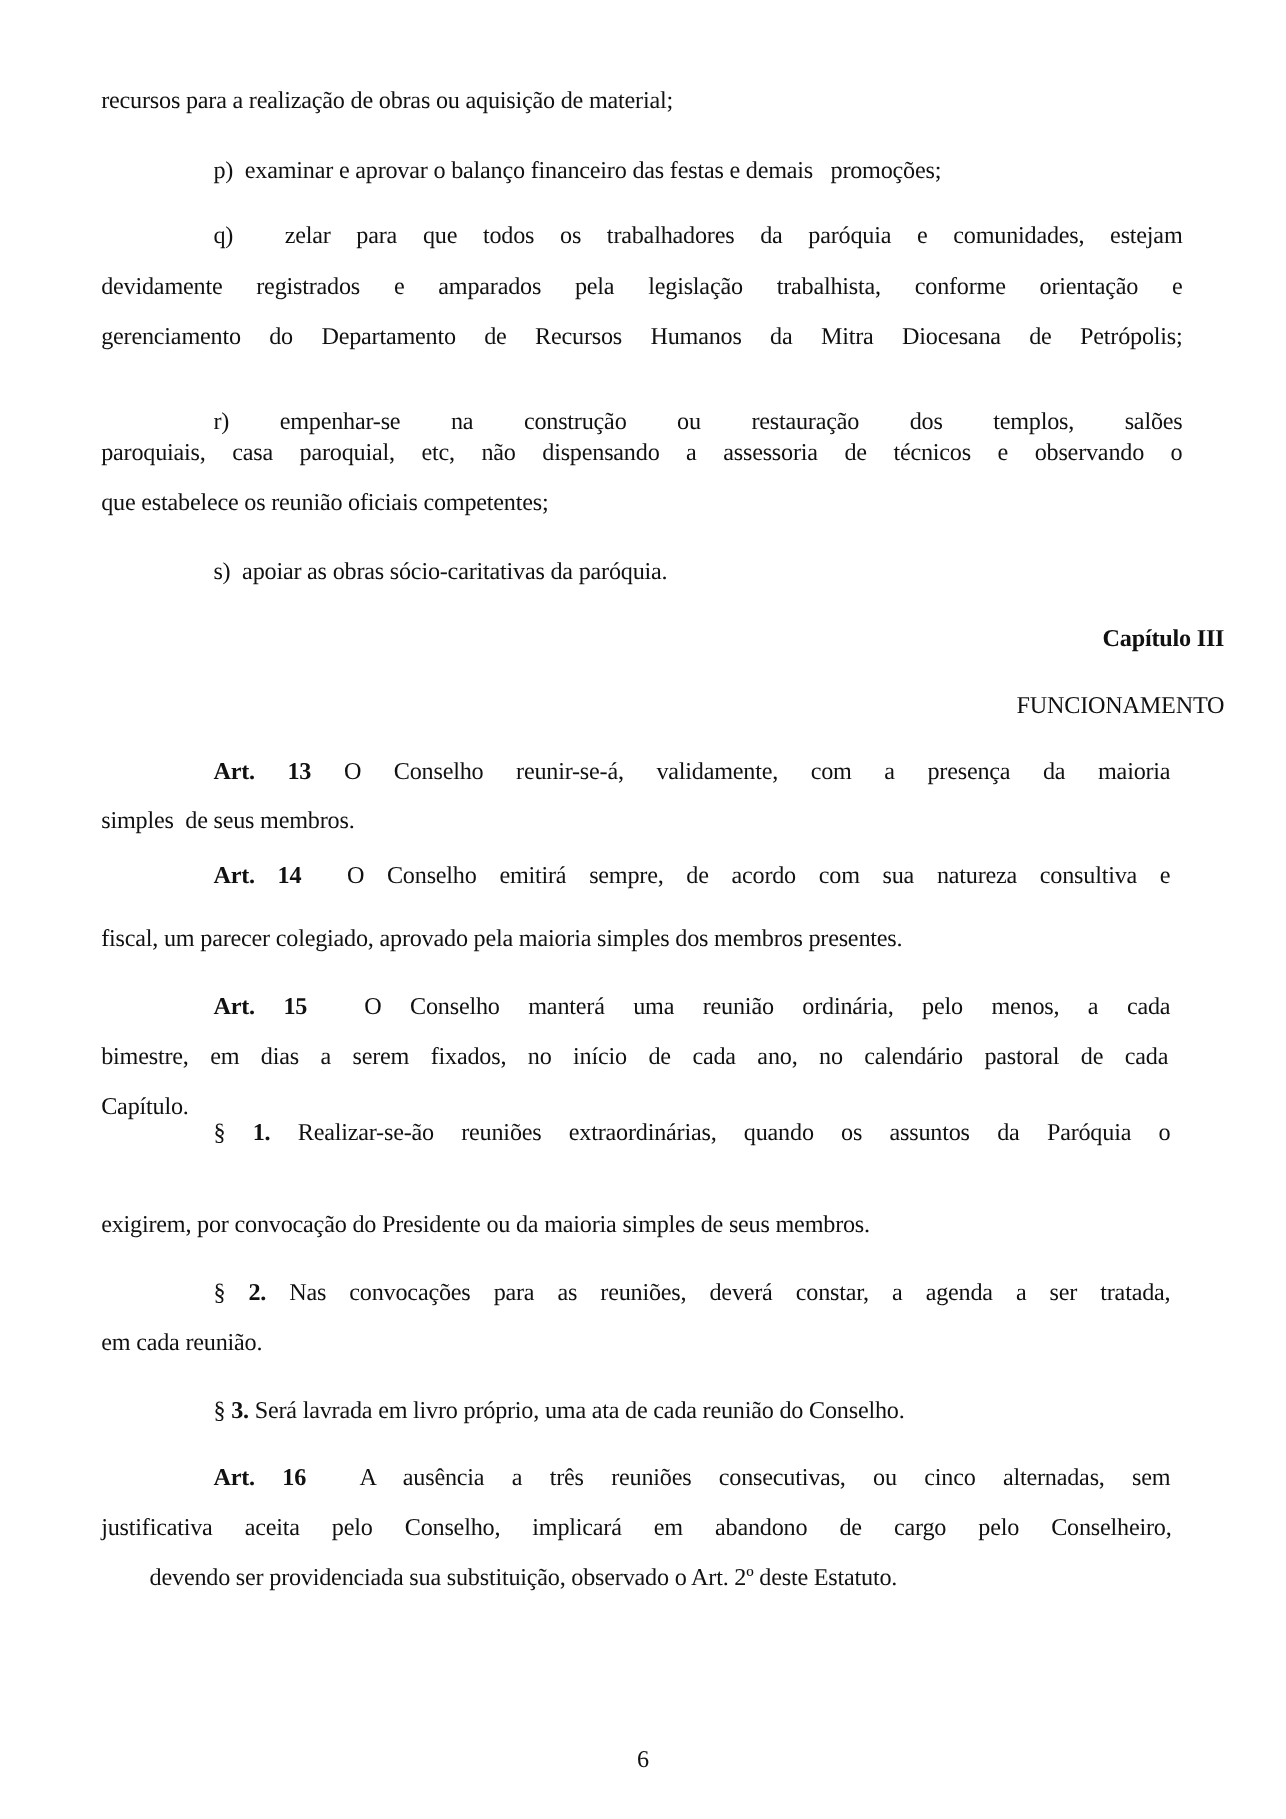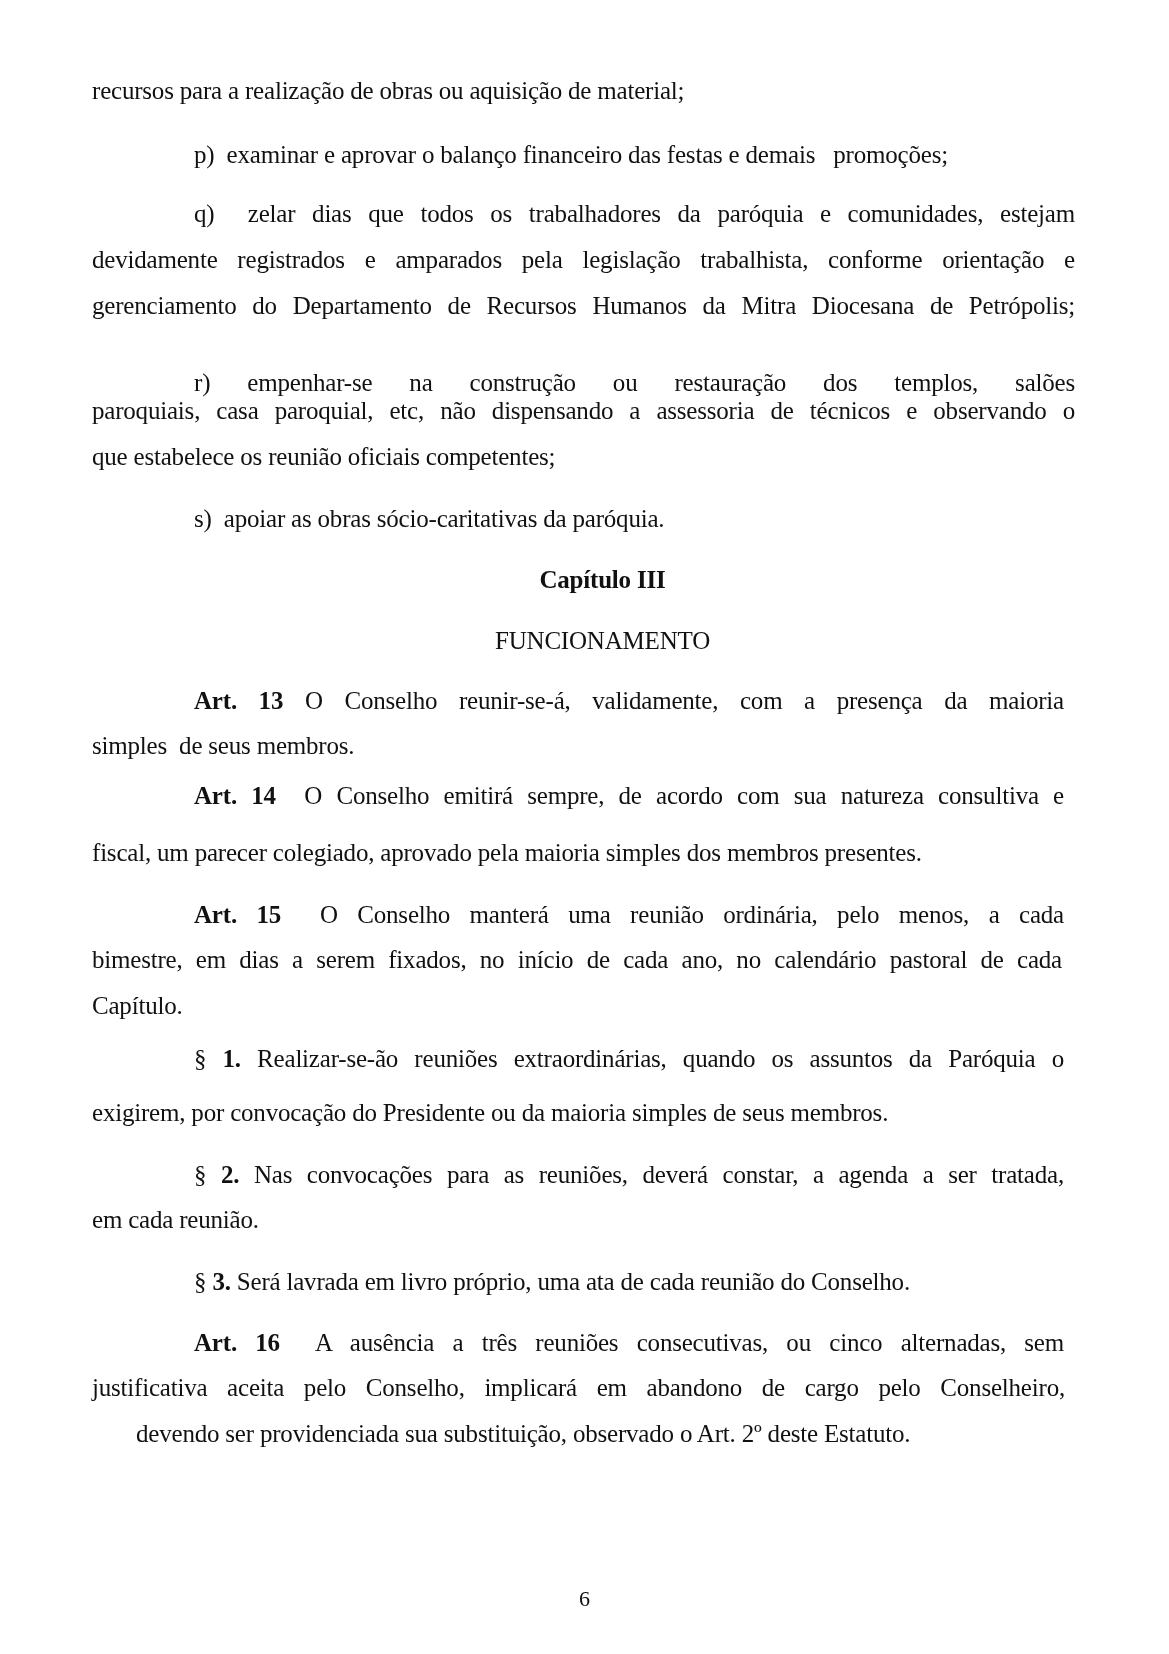--- a/index.html
+++ b/index.html
@@ -18,35 +18,35 @@
     .page {
       position: absolute;
       left: 92px;
       top: 0;
       width: 983px;
     }
     .line {
       position: absolute;
       left: 0;
       width: 983px;
-      font-size: 25px;
+      font-size: 22px;
       line-height: 30px;
       white-space: nowrap;
       letter-spacing: -0.2px;
     }
     .just {
       text-align: justify;
       text-align-last: justify;
     }
     .indent {
       left: 102px;
       width: 881px;
     }
     .center {
-      text-align: center;
+      text-align: right;
     }
     b, .bold { font-weight: bold; }
     .page-number {
       position: absolute;
       left: 0;
       width: 1169px;
       top: 1586px;
       text-align: center;
       font-size: 22px;
       font-family: "Liberation Serif", serif;
@@ -59,21 +59,21 @@
 
   <div class="line" style="top:76px;">recursos para a realização de obras ou aquisição de material;</div>
 
   <div class="line indent" style="top:140px;">
     <span>p)</span>&nbsp;
     <span style="white-space:pre;">examinar e aprovar o balanço financeiro das festas e demais   promoções;</span>
   </div>
 
   <div class="line indent just" style="top:199px;">
     <span>q)</span>&nbsp;
-    <span>zelar dias que todos os trabalhadores da paróquia e comunidades, estejam</span>
+    <span>zelar para que todos os trabalhadores da paróquia e comunidades, estejam</span>
   </div>
   <div class="line just" style="top:245px;font-family:Liberation Serif, serif;">devidamente registrados e amparados pela legislação  trabalhista, conforme orientação e</div>
   <div class="line just" style="top:291px;">gerenciamento do Departamento de Recursos Humanos da Mitra Diocesana de Petrópolis;</div>
 
   <div class="line indent just" style="top:368px;">
     <span>r)</span>
     <span>empenhar-se na construção ou restauração dos templos, salões</span>
   </div>
   <div class="line just" style="top:396px;">paroquiais, casa paroquial, etc, não dispensando a assessoria de técnicos e observando o</div>
   <div class="line" style="top:442px;">que estabelece os reunião oficiais competentes;</div>
@@ -98,21 +98,21 @@
   </div>
   <div class="line" style="top:838px;">fiscal, um parecer colegiado, aprovado pela maioria simples dos membros presentes.</div>
 
   <div class="line indent just" style="top:900px; width:870px;">
     <b>Art. 15</b>&nbsp;
     <span>O Conselho manterá uma reunião ordinária, pelo menos, a cada</span>
   </div>
   <div class="line just" style="top:945px; width:970px;">bimestre, em dias a serem fixados, no início de cada ano, no calendário pastoral de cada</div>
   <div class="line" style="top:991px;">Capítulo.</div>
 
-  <div class="line indent just" style="top:1044px; width:870px;">
+  <div class="line indent just" style="top:1014px; width:870px;">
     <span>§</span>
     <b>1.</b>
     <span>Realizar-se-ão reuniões extraordinárias, quando os assuntos da Paróquia o</span>
   </div>
   <div class="line" style="top:1098px;">exigirem, por convocação do Presidente ou da maioria simples de seus membros.</div>
 
   <div class="line indent just" style="top:1160px; width:870px;">
     <span>§</span>
     <b>2.</b>
     <span>Nas convocações para as reuniões, deverá constar, a agenda a ser tratada,</span>

